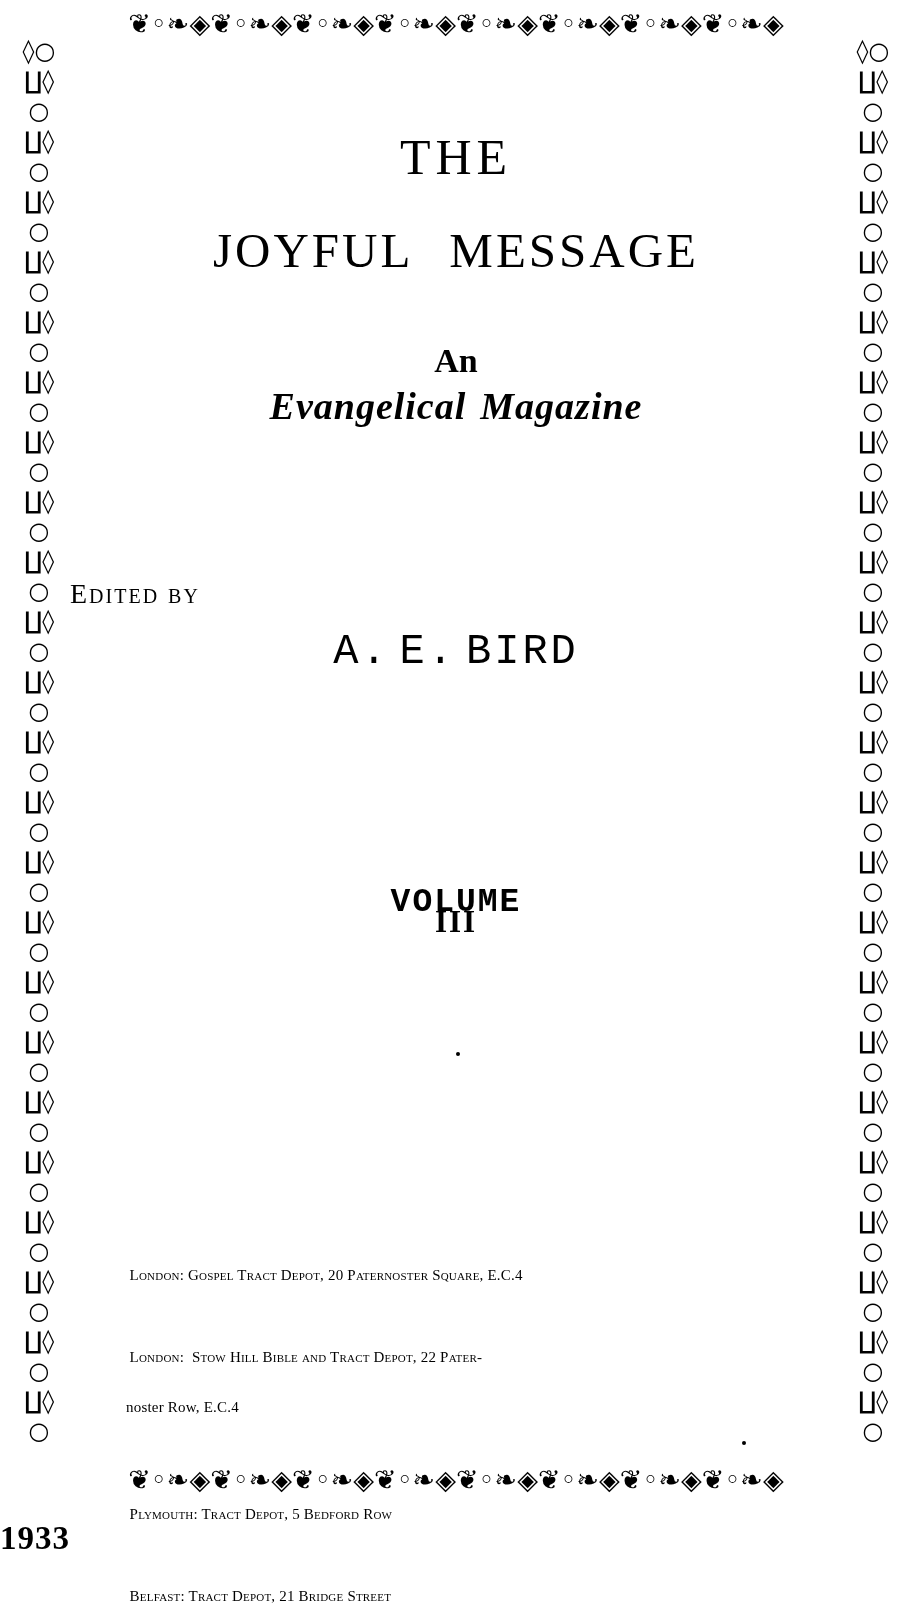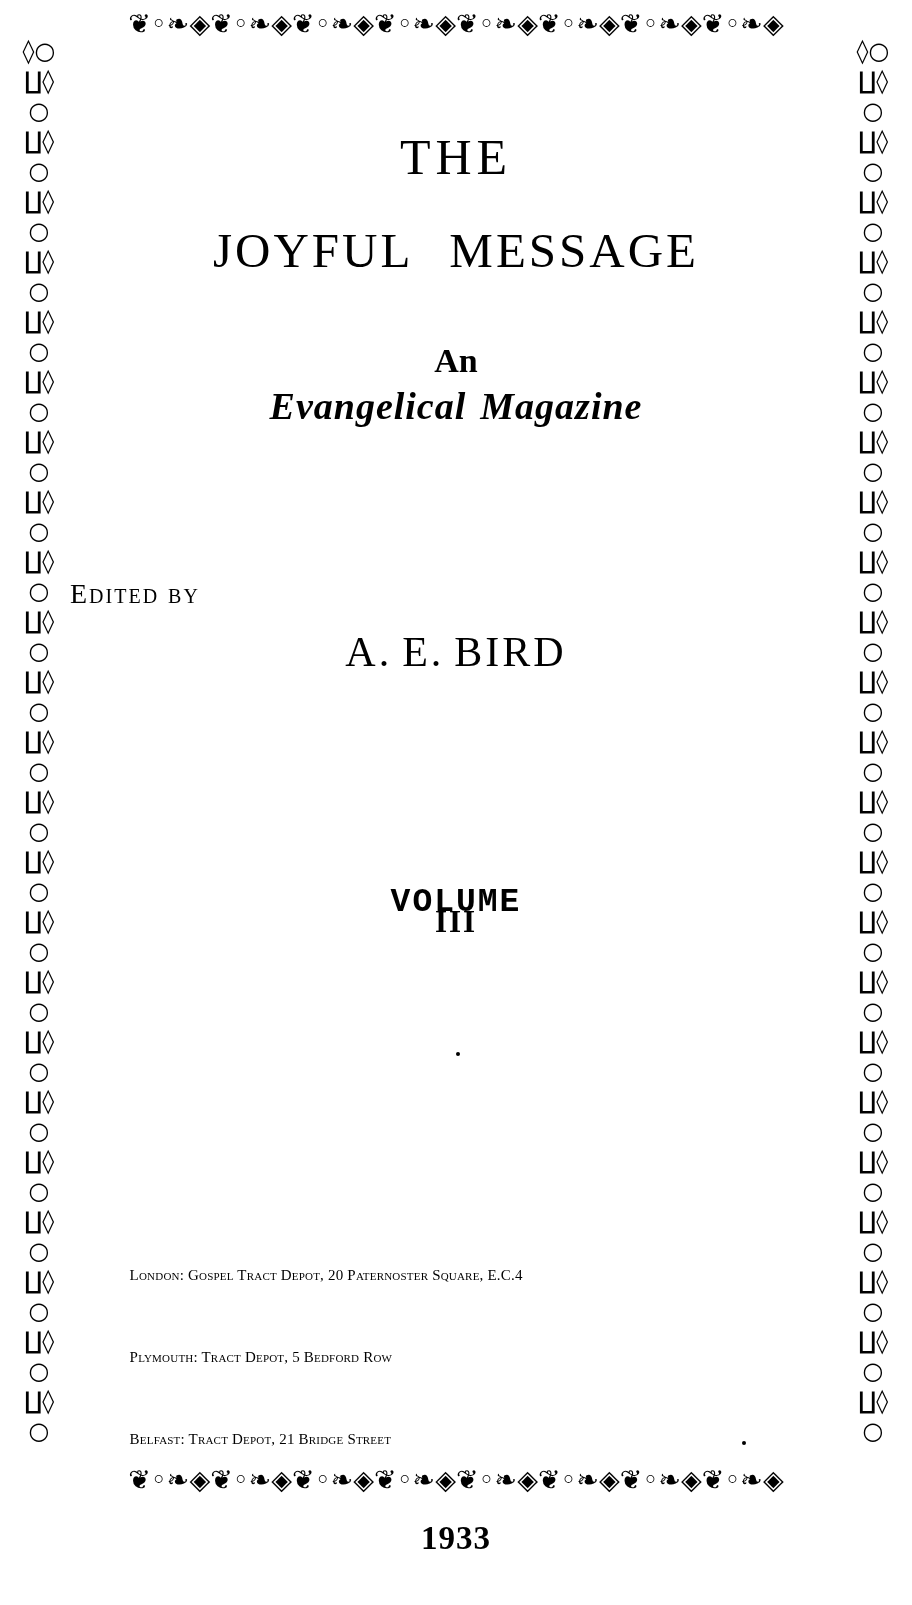--- a/index.html
+++ b/index.html
@@ -130,20 +130,21 @@
     margin-top: 8px;
   }
 
   .editor-name {
     position: absolute;
     top: 628px;
     width: 772px;
     text-align: center;
     font-size: 42px;
     letter-spacing: 3px;
+    font-family: Liberation Mono, monospace;
   }
   .editor-name .gap { display: inline-block; width: 10px; }
 
   .volume-label {
     position: absolute;
     top: 884px;
     width: 772px;
     text-align: center;
     font-size: 33px;
     font-weight: 700;
@@ -198,21 +199,21 @@
     height: 4px;
     background: #000;
     border-radius: 50%;
   }
 
   .year {
     position: absolute;
     top: 1520px;
     left: 0;
     width: 912px;
-    text-align: center;
+    text-align: left;
     font-size: 33px;
     font-weight: 700;
     letter-spacing: 1px;
   }
 </style>
 </head>
 <body>
 
 <div class="page">
 
@@ -246,20 +247,24 @@
     <div class="volume-label">VOLUME</div>
     <div class="volume-number">III</div>
 
     <div class="center-dot"></div>
 
     <div class="imprint">
       <div class="imprint-line">
         <span>London: Gospel Tract Depot, 20 Paternoster Square, E.C.4</span>
       </div>
       <div class="imprint-line">
+        <span>London:  Stow Hill Bible and Tract Depot, 22 Pater-</span>
+        <span class="imprint-indent">noster Row, E.C.4</span>
+      </div>
+      <div class="imprint-line">
         <span>Plymouth: Tract Depot, 5 Bedford Row</span>
       </div>
       <div class="imprint-line">
         <span>Belfast: Tract Depot, 21 Bridge Street</span>
       </div>
 
     </div>
 
     <div class="side-dot"></div>
 

